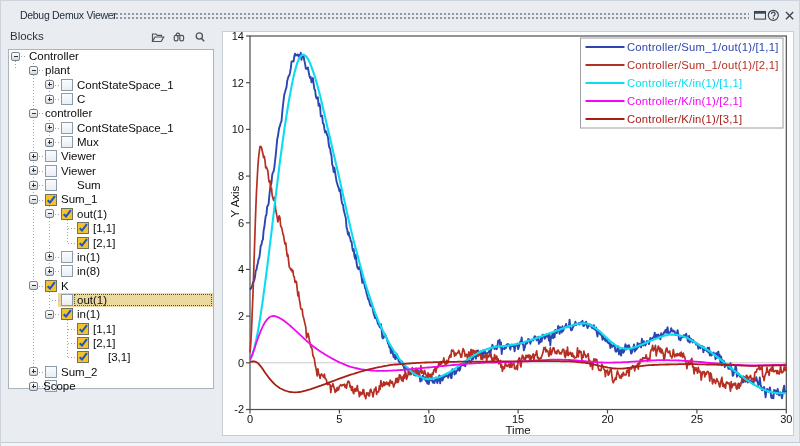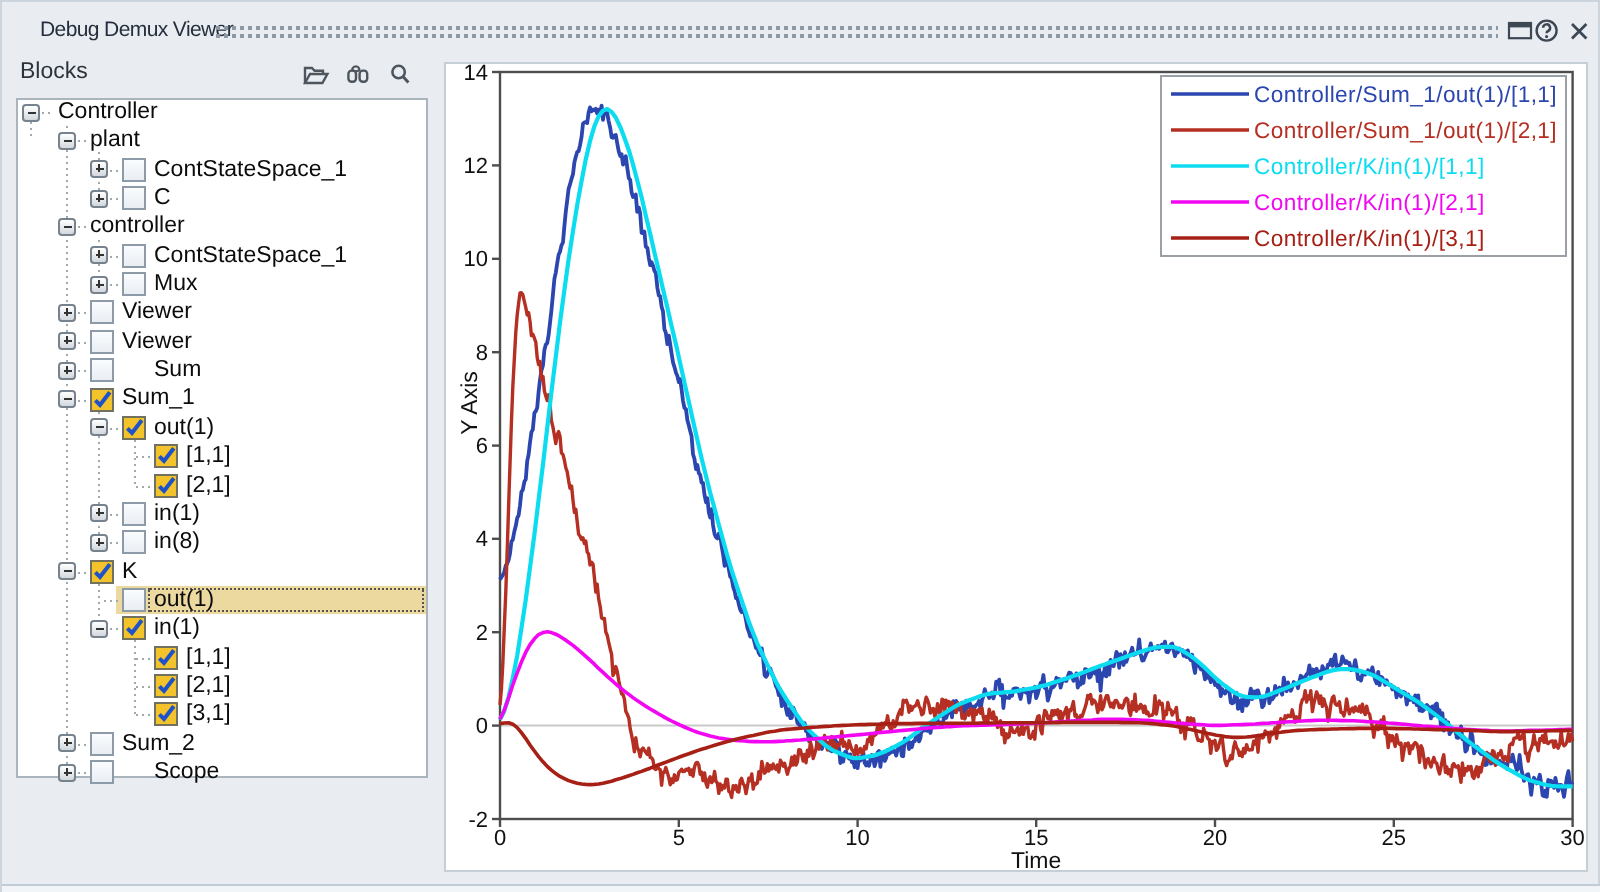--- a/index.html
+++ b/index.html
@@ -173,29 +173,29 @@
           <path d="M2.7 6.2 L5 8.5 L9.9 2.1" fill="none" stroke="#1d52c8" stroke-width="2"></path>
         </svg>
       </div>
 <div class="tt" style="left:84px;top:286px">[2,1]</div>
 <div class="hd" style="left:59px;top:307px;width:8px"></div>
 <div class="cb cbc" style="left:68px;top:301px">
         <svg width="12" height="12" viewBox="0 0 12 12">
           <path d="M2.7 6.2 L5 8.5 L9.9 2.1" fill="none" stroke="#1d52c8" stroke-width="2"></path>
         </svg>
       </div>
-<div class="tt" style="left:84px;top:300px">[3,1]</div>
+<div class="tt" style="left:99px;top:300px">[3,1]</div>
 <div class="exp pexp" style="left:20px;top:317px"></div>
 <div class="hd" style="left:30px;top:322px;width:4px"></div>
 <div class="cb cbu" style="left:36px;top:316px"></div>
 <div class="tt" style="left:52px;top:315px">Sum_2</div>
 <div class="exp pexp" style="left:20px;top:332px"></div>
 <div class="hd" style="left:30px;top:336px;width:4px"></div>
 <div class="cb cbu" style="left:36px;top:330px"></div>
-<div class="tt" style="left:68px;top:329px">Scope</div>
+<div class="tt" style="left:34px;top:329px">Scope</div>
   </div>
   <div id="chartpanel">
 <svg id="chart" width="572" height="405" viewBox="0 0 572 405">
 <line x1="28.0" y1="331.8" x2="564.3" y2="331.8" stroke="#c9c9c9" stroke-width="1"></line>
 <rect x="28.0" y="5.0" width="536.3" height="373.5" fill="none" stroke="#4d4d4d" stroke-width="1.2"></rect>
 <line x1="24.0" y1="378.5" x2="28.0" y2="378.5" stroke="#4d4d4d" stroke-width="1.2"></line>
 <text x="22.0" y="382.3" text-anchor="end" font-size="11" fill="#111">-2</text>
 <line x1="24.0" y1="331.8" x2="28.0" y2="331.8" stroke="#4d4d4d" stroke-width="1.2"></line>
 <text x="22.0" y="335.6" text-anchor="end" font-size="11" fill="#111">0</text>
 <line x1="24.0" y1="285.1" x2="28.0" y2="285.1" stroke="#4d4d4d" stroke-width="1.2"></line>

